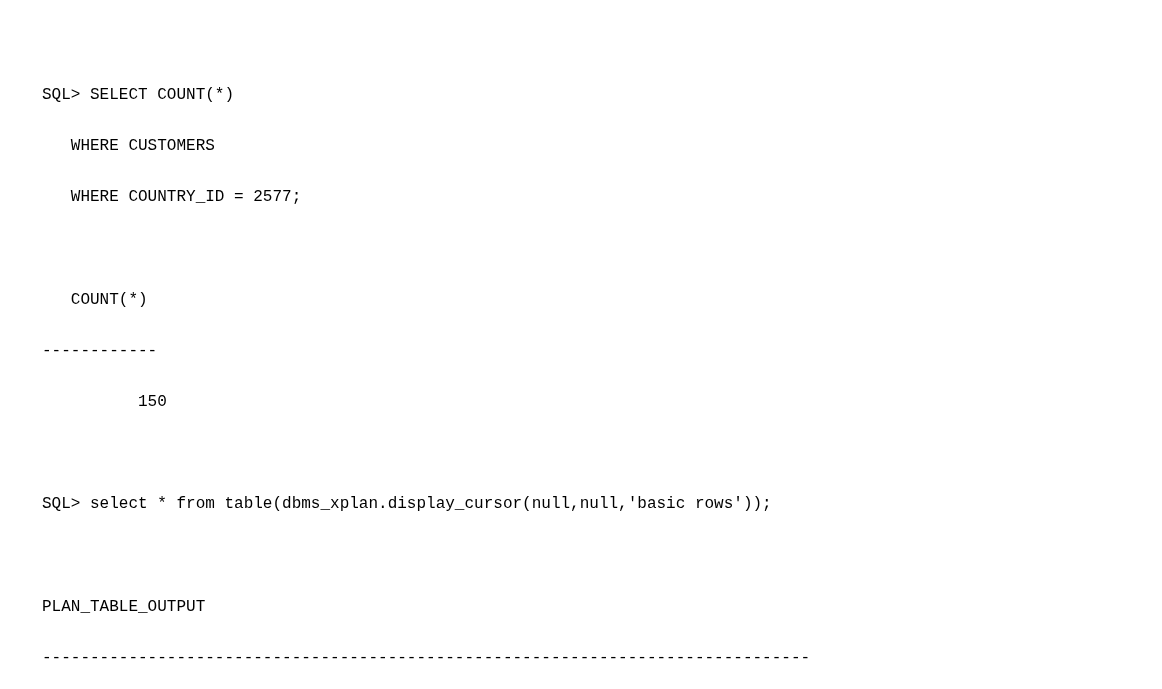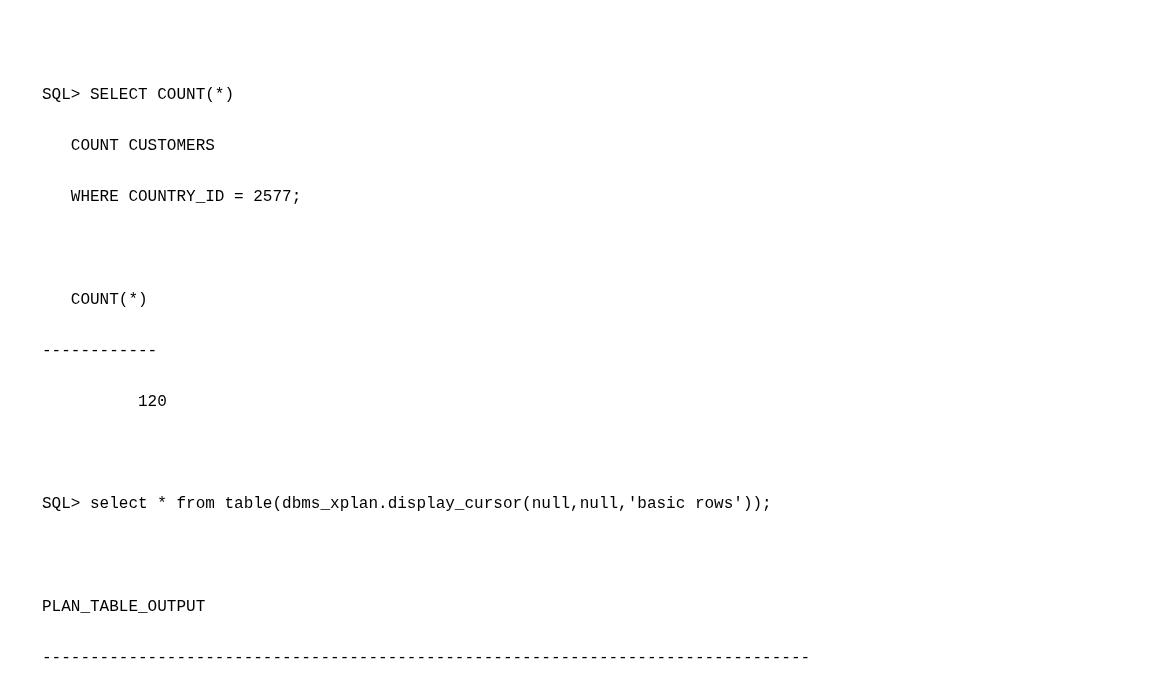--- a/index.html
+++ b/index.html
@@ -15,26 +15,26 @@
     .line {
       display: block;
       margin-left: 36px;
     }
   </style>
 </head>
 <body>
 
 
 <span class="line">SQL&gt; SELECT COUNT(*)</span>
-<span class="line">   COUNT CUSTOMERS</span>
+<span class="line">   WHERE CUSTOMERS</span>
 <span class="line">   WHERE COUNTRY_ID = 2577;</span>
 <span class="line"> </span>
 <span class="line">   COUNT(*)</span>
 <span class="line">------------</span>
-<span class="line">          120</span>
+<span class="line">          150</span>
 <span class="line"> </span>
 <span class="line">SQL&gt; select * from table(dbms_xplan.display_cursor(null,null,'basic rows'));</span>
 <span class="line"> </span>
 <span class="line">PLAN_TABLE_OUTPUT</span>
 <span class="line">--------------------------------------------------------------------------------</span>
 
 
 
 
 

